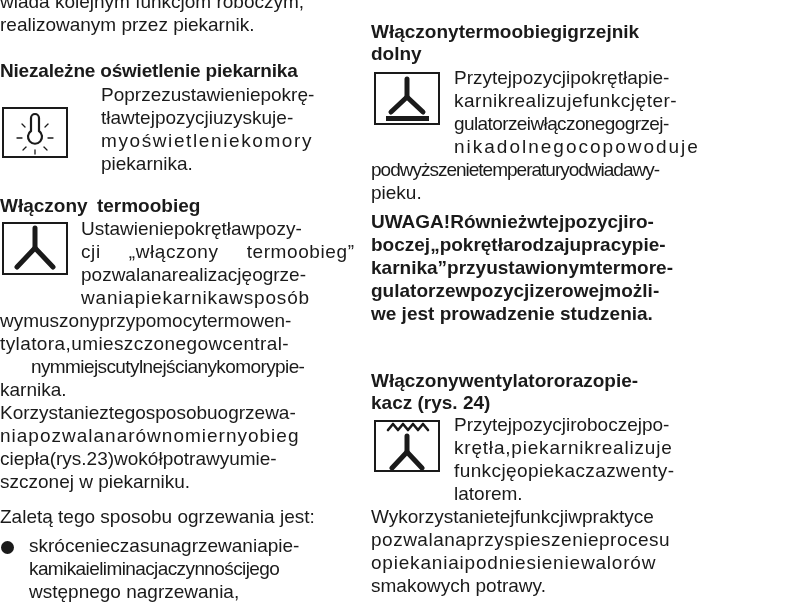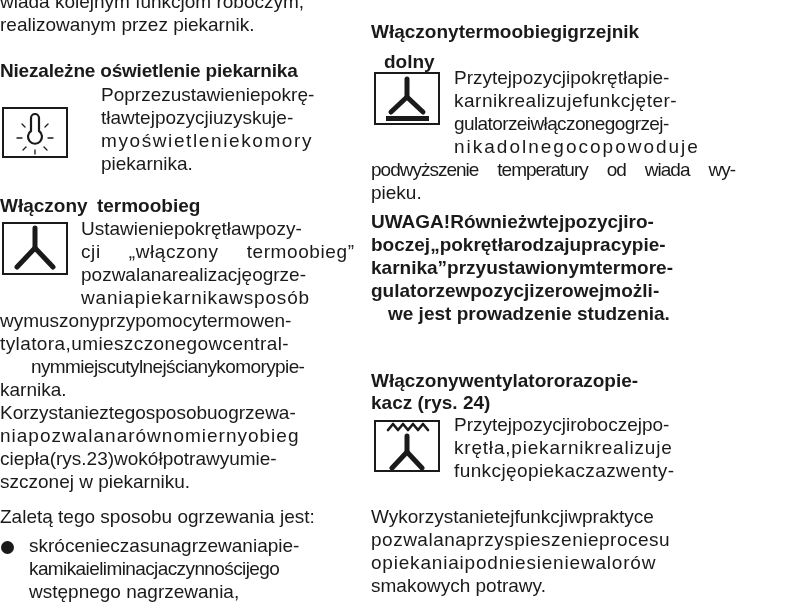--- a/index.html
+++ b/index.html
@@ -45,21 +45,21 @@
     }
     .icon-box svg { display: block; }
     .bullet {
       position: absolute;
       width: 13px;
       height: 13px;
       border-radius: 50%;
       background: #1a1a1a;
     }
     .condensed { letter-spacing: -0.6px; }
-    .condensed2 { letter-spacing: -1px; gap: 19px; }
+    .condensed2 { letter-spacing: -1px; }
   </style>
 </head>
 <body>
 
 <div class="col col-left">
 
   <div class="line" style="top:-10px;">wiada kolejnym funkcjom roboczym,</div>
   <div class="line" style="top:13px;">realizowanym przez piekarnik.</div>
 
   <div class="line bold" style="top:59px; letter-spacing:-0.2px;">Niezależne oświetlenie piekarnika</div>
@@ -208,21 +208,21 @@
 </div>
 
 <div class="col col-right">
 
   <div class="bold just" style="position:absolute; top:20px; left:0; width:342px;">
     <span>Włączony</span>
     <span>termoobieg</span>
     <span>i</span>
     <span>grzejnik</span>
   </div>
-  <div class="line bold" style="top:50px;margin-left:13px;">dolny</div>
+  <div class="line bold" style="top:42px;">dolny</div>
 
   <div class="icon-box" style="left:3px; top:72px; width:66px; height:53px;">
     <svg width="62" height="49" viewBox="0 0 62 49">
       <g stroke="#1a1a1a" fill="none" stroke-linecap="round" stroke-linejoin="round">
         <line x1="31" y1="5" x2="31" y2="23" stroke-width="5"></line>
         <polyline points="15,38 31,23 47,38" stroke-width="5"></polyline>
       </g>
       <rect x="10" y="42" width="43" height="5" fill="#1a1a1a"></rect>
     </svg>
   </div>
@@ -287,21 +287,21 @@
         <span>ustawionym</span>
         <span>termore-</span>
       </div>
     <div class="just" style="height:23px;">
         <span>gulatorze</span>
         <span>w</span>
         <span>pozycji</span>
         <span>zerowej</span>
         <span>możli-</span>
       </div>
-    <div style="height:23px;margin-left:17px;">we jest prowadzenie studzenia.</div>
+    <div style="height:23px;">we jest prowadzenie studzenia.</div>
   </div>
 
   <div class="bold just" style="position:absolute; top:369px; left:0; width:342px;">
     <span>Włączony</span>
     <span>wentylator</span>
     <span>oraz</span>
     <span>opie-</span>
   </div>
   <div class="line bold" style="top:391px;">kacz (rys. 24)</div>
 
@@ -327,20 +327,21 @@
         <span>krętła,</span>
         <span>piekarnik</span>
         <span>realizuje</span>
       </div>
     <div class="just" style="height:23px; letter-spacing:0.4px;">
         <span>funkcję</span>
         <span>opiekacza</span>
         <span>z</span>
         <span>wenty-</span>
       </div>
+    <div style="height:23px;">latorem.</div>
   </div>
 
   <div style="position:absolute; left:0; top:505px; width:342px;">
     <div class="just" style="height:23px;">
         <span>Wykorzystanie</span>
         <span>tej</span>
         <span>funkcji</span>
         <span>w</span>
         <span>praktyce</span>
       </div>

